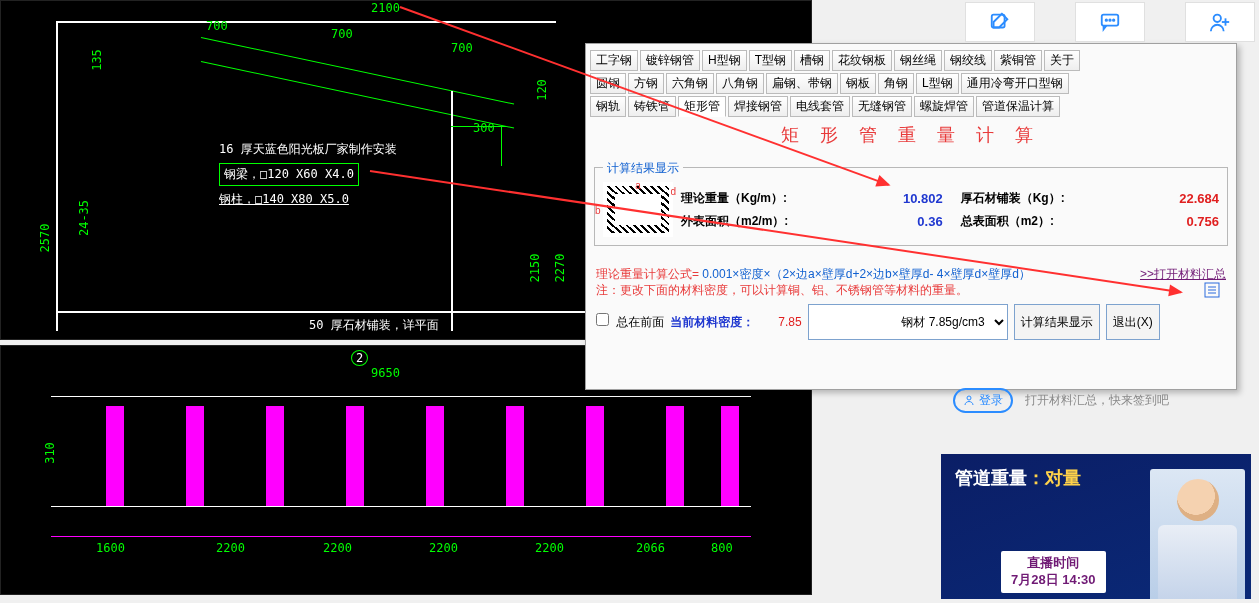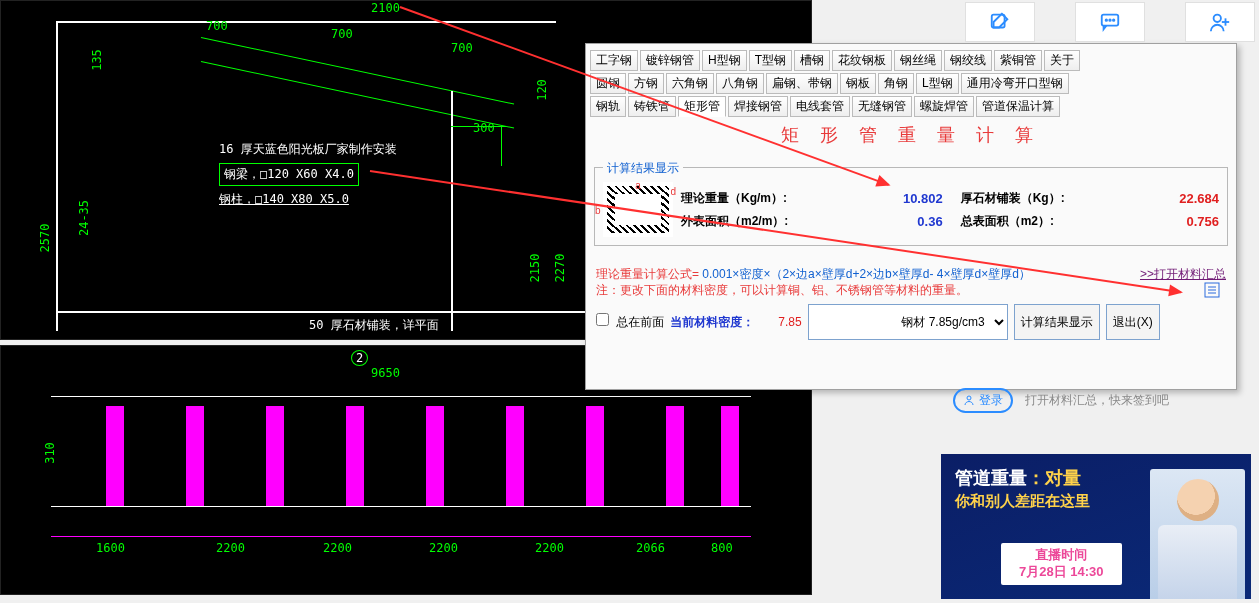--- a/index.html
+++ b/index.html
@@ -156,22 +156,22 @@
   .promo {
     position:absolute; right:8px; bottom:4px; width:310px; height:145px;
     background:linear-gradient(160deg,#0b1e66,#0a2977); color:#fff;
     border-radius:0;
     padding:12px 14px;
   }
   .promo h3 { font-size:18px; }
   .promo h3 .hl { color:#ffd24a; }
   .promo .sub { color:#ffd24a; font-weight:700; margin-top:2px; font-size:15px; }
   .promo .time-box {
-    position:absolute; left:60px; bottom:14px;
-    background:#fff; color:#ec4899; padding:4px 18px; text-align:center;
+    position:absolute; left:60px; bottom:6px;
+    background:#fff; color:#701a75; padding:4px 10px; text-align:center;
     font-weight:700; font-size:13px; line-height:1.3; border-radius:2px;
   }
   .promo .portrait {
     position:absolute; right:6px; bottom:0; width:95px; height:130px;
     background:linear-gradient(#dce7f4,#b9cee8); border-radius:3px 3px 0 0;
   }
   .promo .portrait::before{
     content:""; position:absolute; top:10px; left:50%; transform:translateX(-50%);
     width:42px;height:42px; border-radius:50%;
     background:radial-gradient(circle at 45% 40%,#f5d2b0 55%,#deb084 56%);
@@ -374,19 +374,18 @@
       </svg>
     <span>登录</span>
   </span>
   <span>打开材料汇总，快来签到吧</span>
 </div>
 
 <div class="promo">
   <h3>
     <span>管道重量</span><span class="hl">：</span><span class="hl">对量</span>
   </h3>
-  <div class="sub">你和别人差距在这里</div>
   <div class="time-box">
     <div>直播时间</div>
     <div>7月28日 14:30</div>
   </div>
   <div class="portrait"></div>
 </div>
 
 </body></html>

